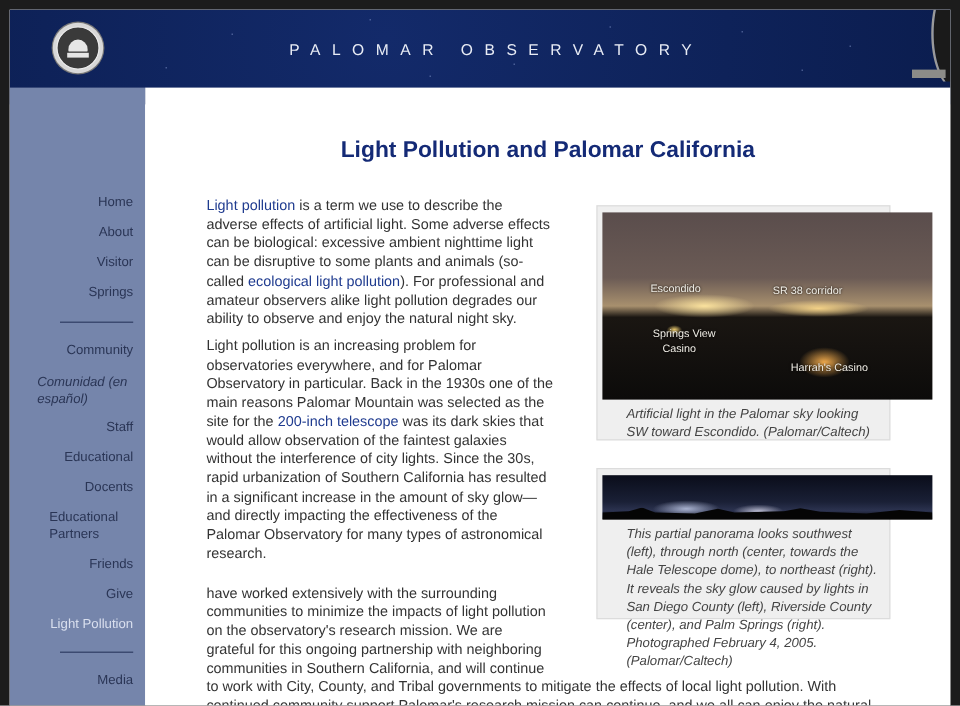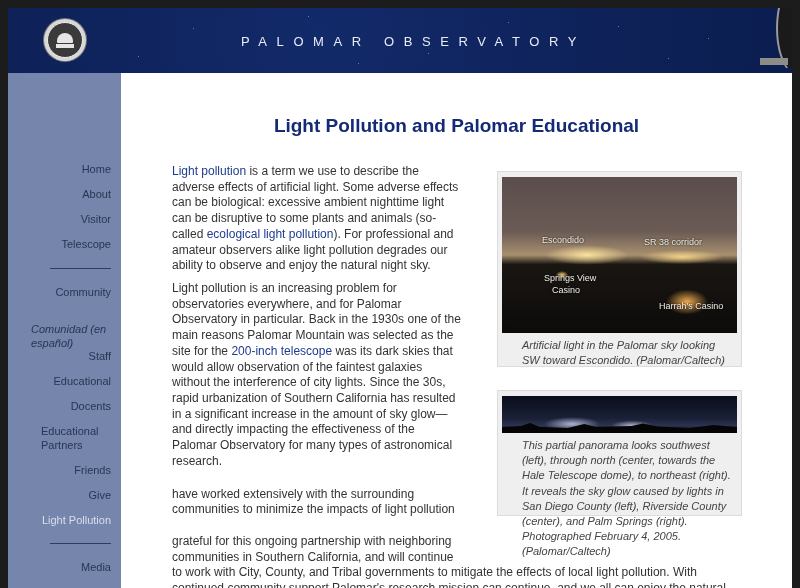--- a/index.html
+++ b/index.html
@@ -53,21 +53,21 @@
   .para {
     position: absolute; left: 51px; width: 290px; margin: 0;
     font-size: 12px; line-height: 15.7px; color: #333;
   }
   .para.wide { width: 560px; }
   a.link { color: #1f3b8f; text-decoration: none; cursor: pointer; }
   .figure {
     position: absolute; background: #efefef; border: 1px solid #dcdcdc;
     padding: 5px 4px 5px 4px; box-sizing: border-box;
   }
-  .figure .photo { width: 100%; position: relative; overflow: hidden; }
+  .figure .photo { width: 100%; position: relative; overflow: hidden; padding-left: 40px; }
   .figure .caption {
     font-size: 11px; line-height: 15.2px; color: #444; font-style: italic; margin: 5px 2px 0 20px;
   }
   .fig1 { left: 376px; top: 98px; width: 245px; height: 196px; }
   .fig1 .photo {
     height: 156px;
     background:
       radial-gradient(ellipse 60px 14px at 85px 78px, rgba(255,230,160,.95), rgba(255,200,100,0) 70%),
       radial-gradient(ellipse 60px 10px at 180px 80px, rgba(255,220,140,.9), rgba(255,200,100,0) 70%),
       radial-gradient(ellipse 30px 18px at 185px 125px, rgba(255,180,80,.95), rgba(255,150,50,0) 70%),
@@ -116,47 +116,47 @@
       <path d="M28 0 C24 20 26 45 36 60 L40 60 L40 0 Z" fill="#1a1a1a"></path>
       <path d="M26 0 C22 20 24 45 34 60 L36 60 C26 45 24 20 28 0 Z" fill="#9a9a9a"></path>
       <rect x="8" y="50" width="28" height="7" fill="#8c8c88"></rect>
     </svg>
   </div>
 
   <nav class="sidebar">
     <a class="nav-item" style="top:89px">Home</a>
     <a class="nav-item" style="top:114px">About</a>
     <a class="nav-item" style="top:139px">Visitor</a>
-    <a class="nav-item" style="top:164px">Telescope</a>
+    <a class="nav-item" style="top:164px">Springs</a>
     <div class="nav-divider" style="top:195px"></div>
     <a class="nav-item" style="top:212px">Community</a>
-    <a class="nav-item italic" style="top:249px;width:80px">Comunidad (en español)</a>
+    <a class="nav-item italic" style="top:239px;width:80px">Comunidad (en español)</a>
     <a class="nav-item" style="top:276px">Staff</a>
     <a class="nav-item" style="top:301px">Educational</a>
     <a class="nav-item" style="top:326px">Docents</a>
     <a class="nav-item" style="top:351px;width:70px">Educational Partners</a>
     <a class="nav-item" style="top:390px">Friends</a>
     <a class="nav-item" style="top:415px">Give</a>
     <a class="nav-item current" style="top:440px">Light Pollution</a>
     <div class="nav-divider" style="top:470px"></div>
     <a class="nav-item" style="top:487px">Media</a>
   </nav>
 
   <main class="content">
-    <h1>Light Pollution and Palomar Educational</h1>
+    <h1>Light Pollution and Palomar California</h1>
 
     <p class="para" style="top:91px"><a class="link">Light pollution</a><span> is a term we use to describe the adverse effects of artificial light. Some adverse effects can be biological: excessive ambient nighttime light can be disruptive to some plants and animals (so-called </span><a class="link">ecological light pollution</a><span>). For professional and amateur observers alike light pollution degrades our ability to observe and enjoy the natural night sky.</span></p>
 
     <p class="para" style="top:208px"><span>Light pollution is an increasing problem for observatories everywhere, and for Palomar Observatory in particular. Back in the 1930s one of the main reasons Palomar Mountain was selected as the site for the </span><a class="link">200-inch telescope</a><span> was its dark skies that would allow observation of the faintest galaxies without the interference of city lights. Since the 30s, rapid urbanization of Southern California has resulted in a significant increase in the amount of sky glow—and directly impacting the effectiveness of the Palomar Observatory for many types of astronomical research.</span></p>
 
     <p class="para wide" style="top:398px">
       <br>
       <span>have worked extensively with the surrounding</span><br>
       <span>communities to minimize the impacts of light pollution</span><br>
-      <br>
+      <span>on the observatory's research mission. We are</span><br>
       <span>grateful for this ongoing partnership with neighboring</span><br>
       <span>communities in Southern California, and will continue</span><br>
       <span>to work with City, County, and Tribal governments to mitigate the effects of local light pollution. With</span><br>
       <span>continued community support Palomar's research mission can continue, and we all can enjoy the natural</span>
     </p>
 
     <figure class="figure fig1" style="margin:0">
       <div class="photo">
         <span class="lbl" style="left:40px;top:58px">Escondido</span>
         <span class="lbl" style="left:142px;top:60px">SR 38 corridor</span>

